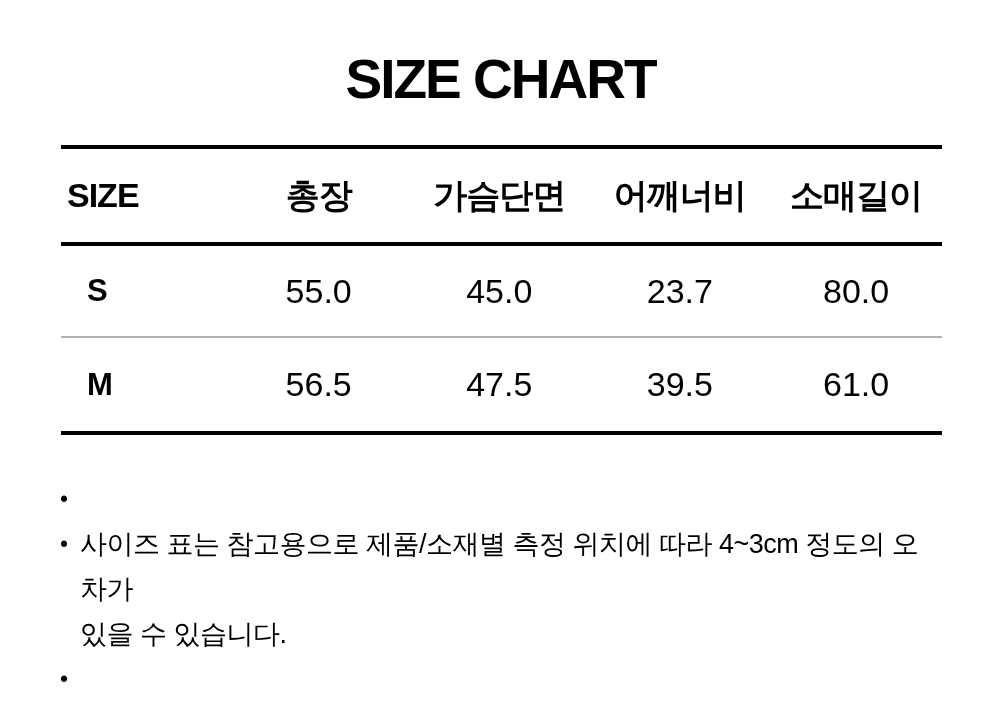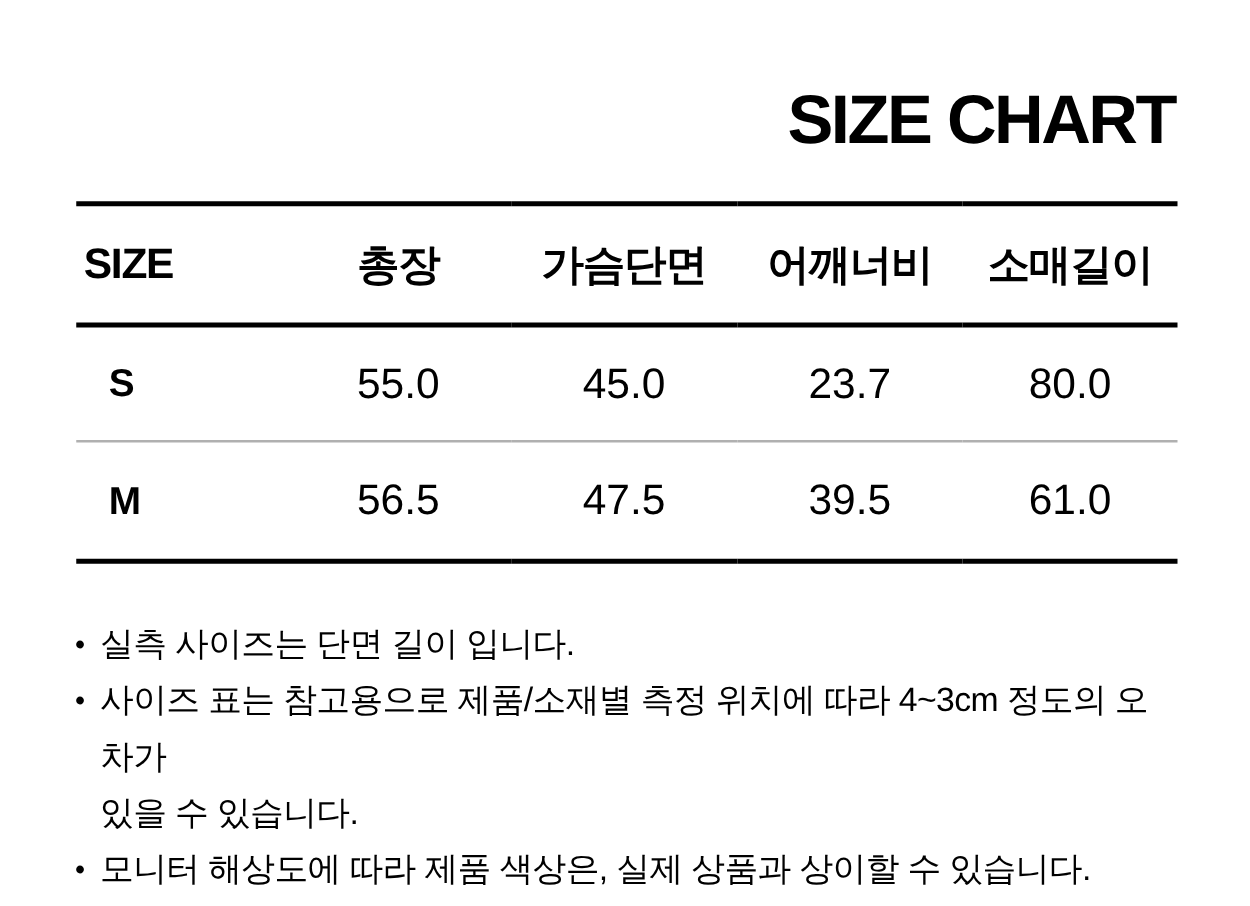--- a/index.html
+++ b/index.html
@@ -14,23 +14,23 @@
     font-family: "Liberation Sans", "DejaVu Sans", sans-serif;
     color: #000000;
   }
   .page {
     width: 1000px;
     height: 725px;
     position: relative;
   }
   .header-row {
     display: flex;
-    justify-content: flex-end;
+    justify-content: center;
     align-items: flex-end;
-    margin: 68px 60px 0 61px;
+    margin: 52px 60px 0 61px;
     gap: 20px;
   }
   .page-title {
     font-size: 55px;
     font-weight: 700;
     letter-spacing: -2px;
     line-height: 1;
   }
   .unit-label {
     font-size: 27px;
@@ -137,26 +137,24 @@
         <td>47.5</td>
         <td>39.5</td>
         <td>61.0</td>
       </tr>
     </tbody>
   </table>
 
   <div class="notes">
     <div class="note">
       <span class="bullet">•</span>
-      <span class="note-text">실측 사이즈는 단면 길이 입니다.</span>
     </div>
     <div class="note">
       <span class="bullet">•</span>
       <span class="note-text">사이즈 표는 참고용으로 제품/소재별 측정 위치에 따라 4~3cm 정도의 오차가
 있을 수 있습니다.</span>
     </div>
     <div class="note">
       <span class="bullet">•</span>
-      <span class="note-text">모니터 해상도에 따라 제품 색상은, 실제 상품과 상이할 수 있습니다.</span>
     </div>
   </div>
 
 </div>
 
 </body></html>

